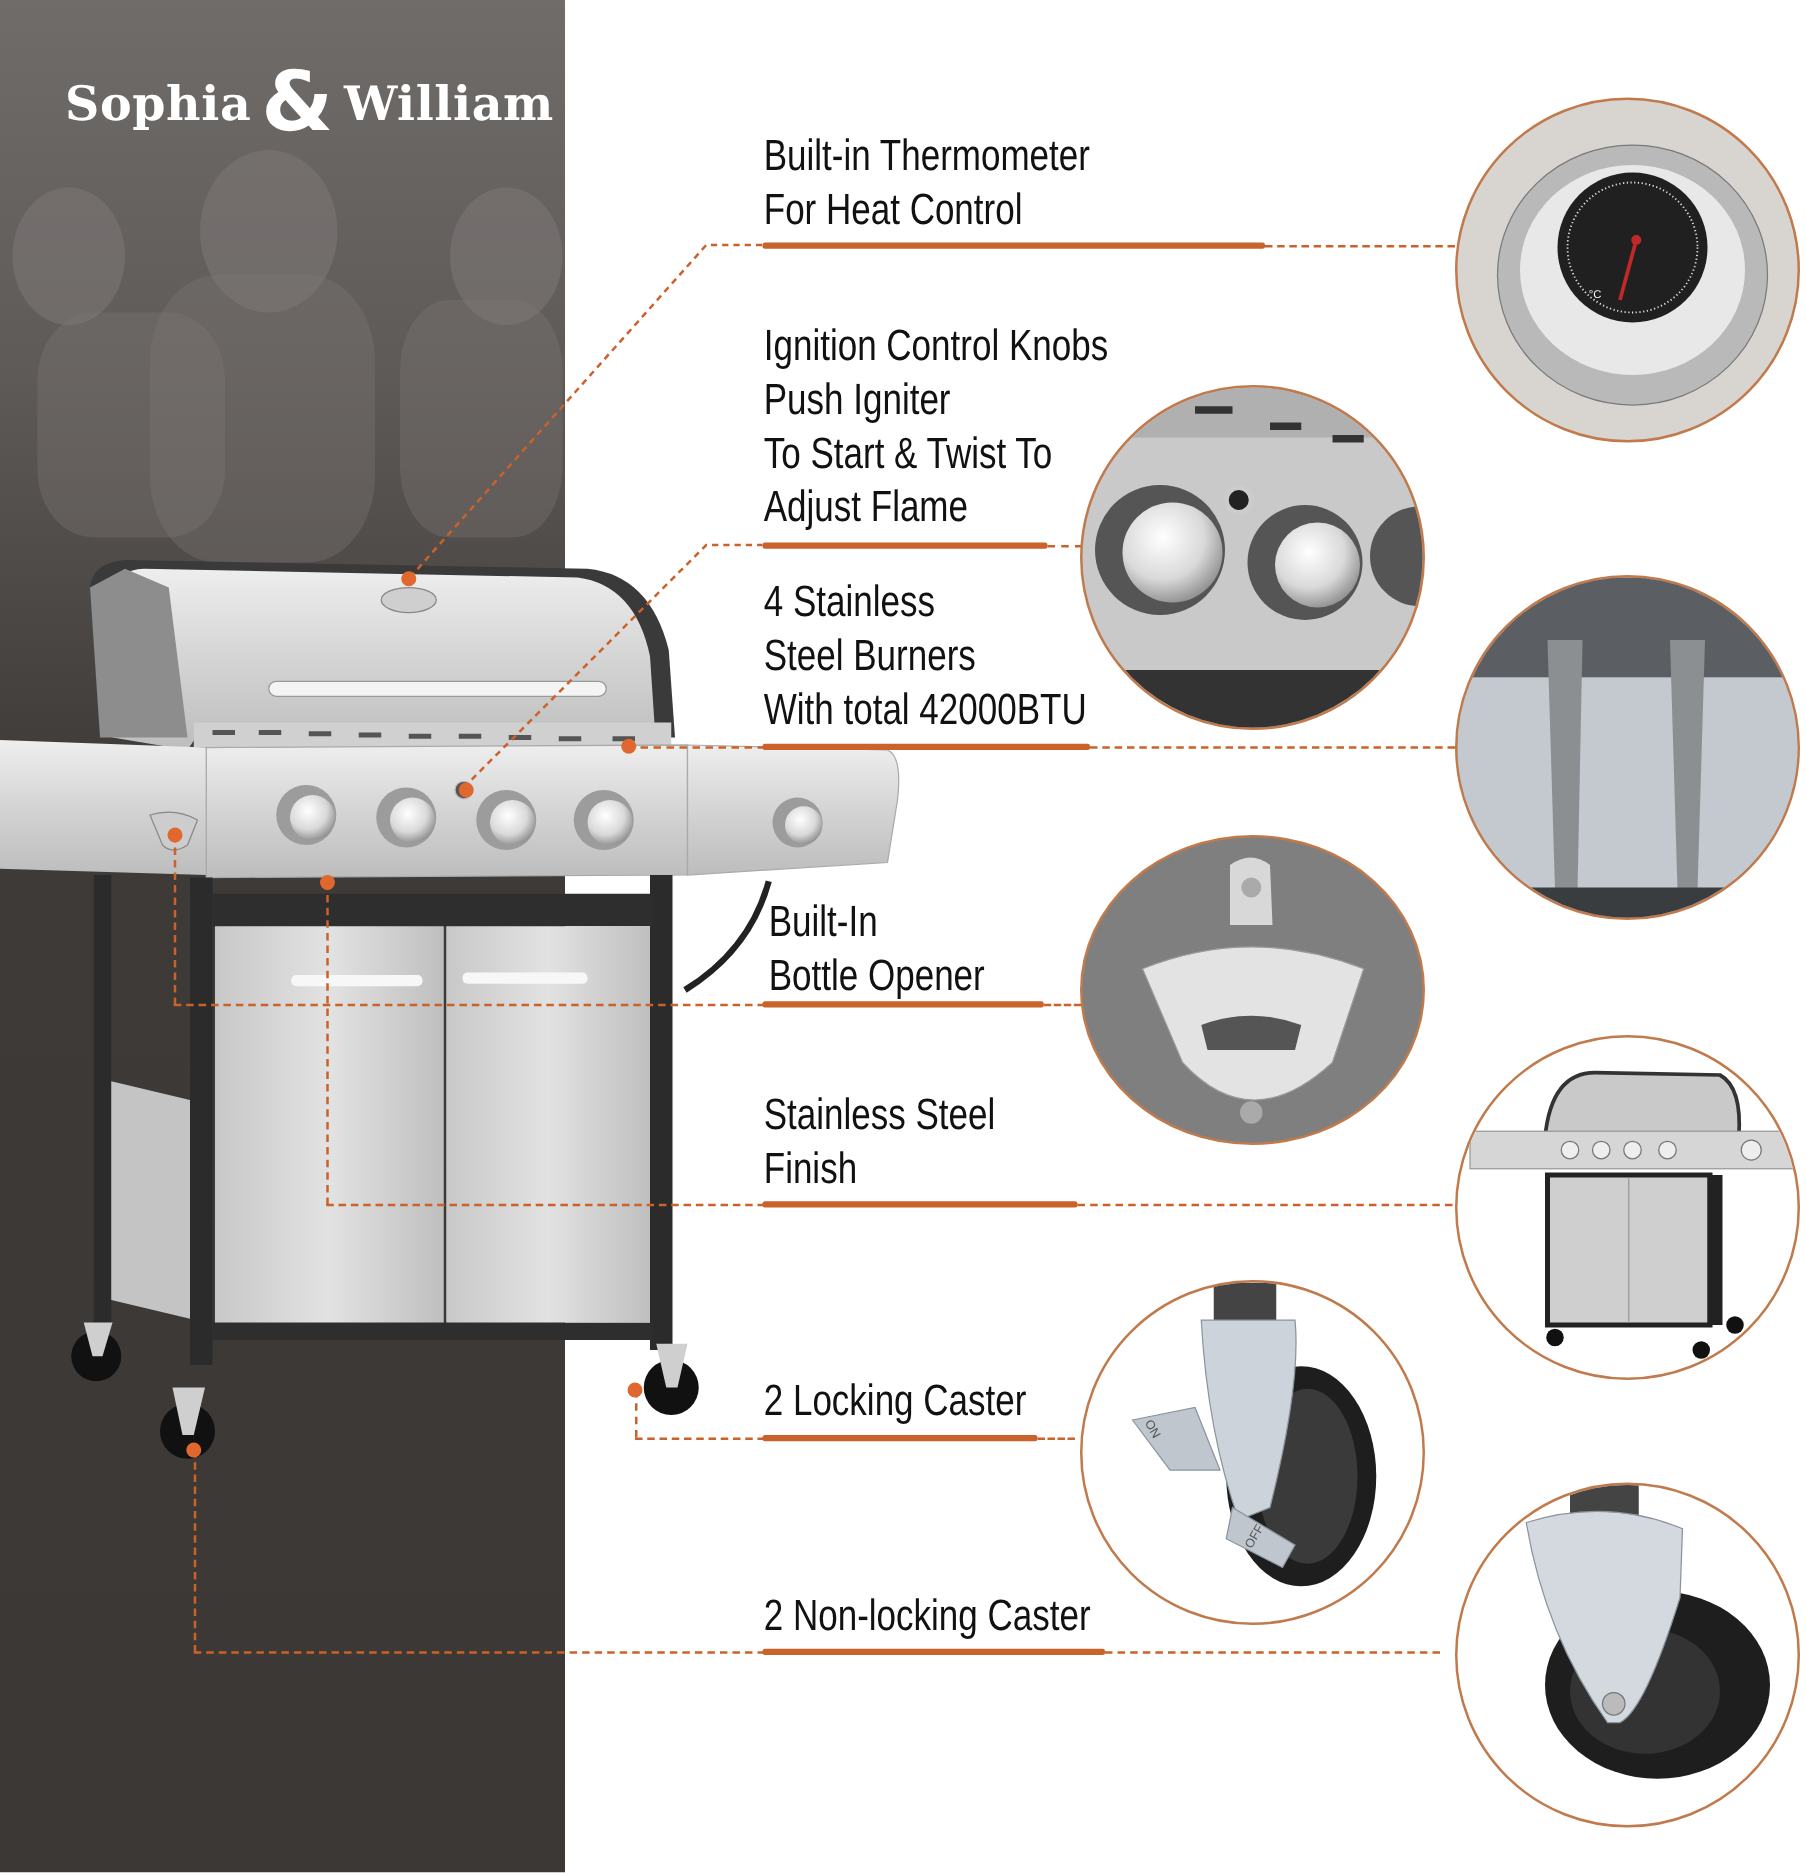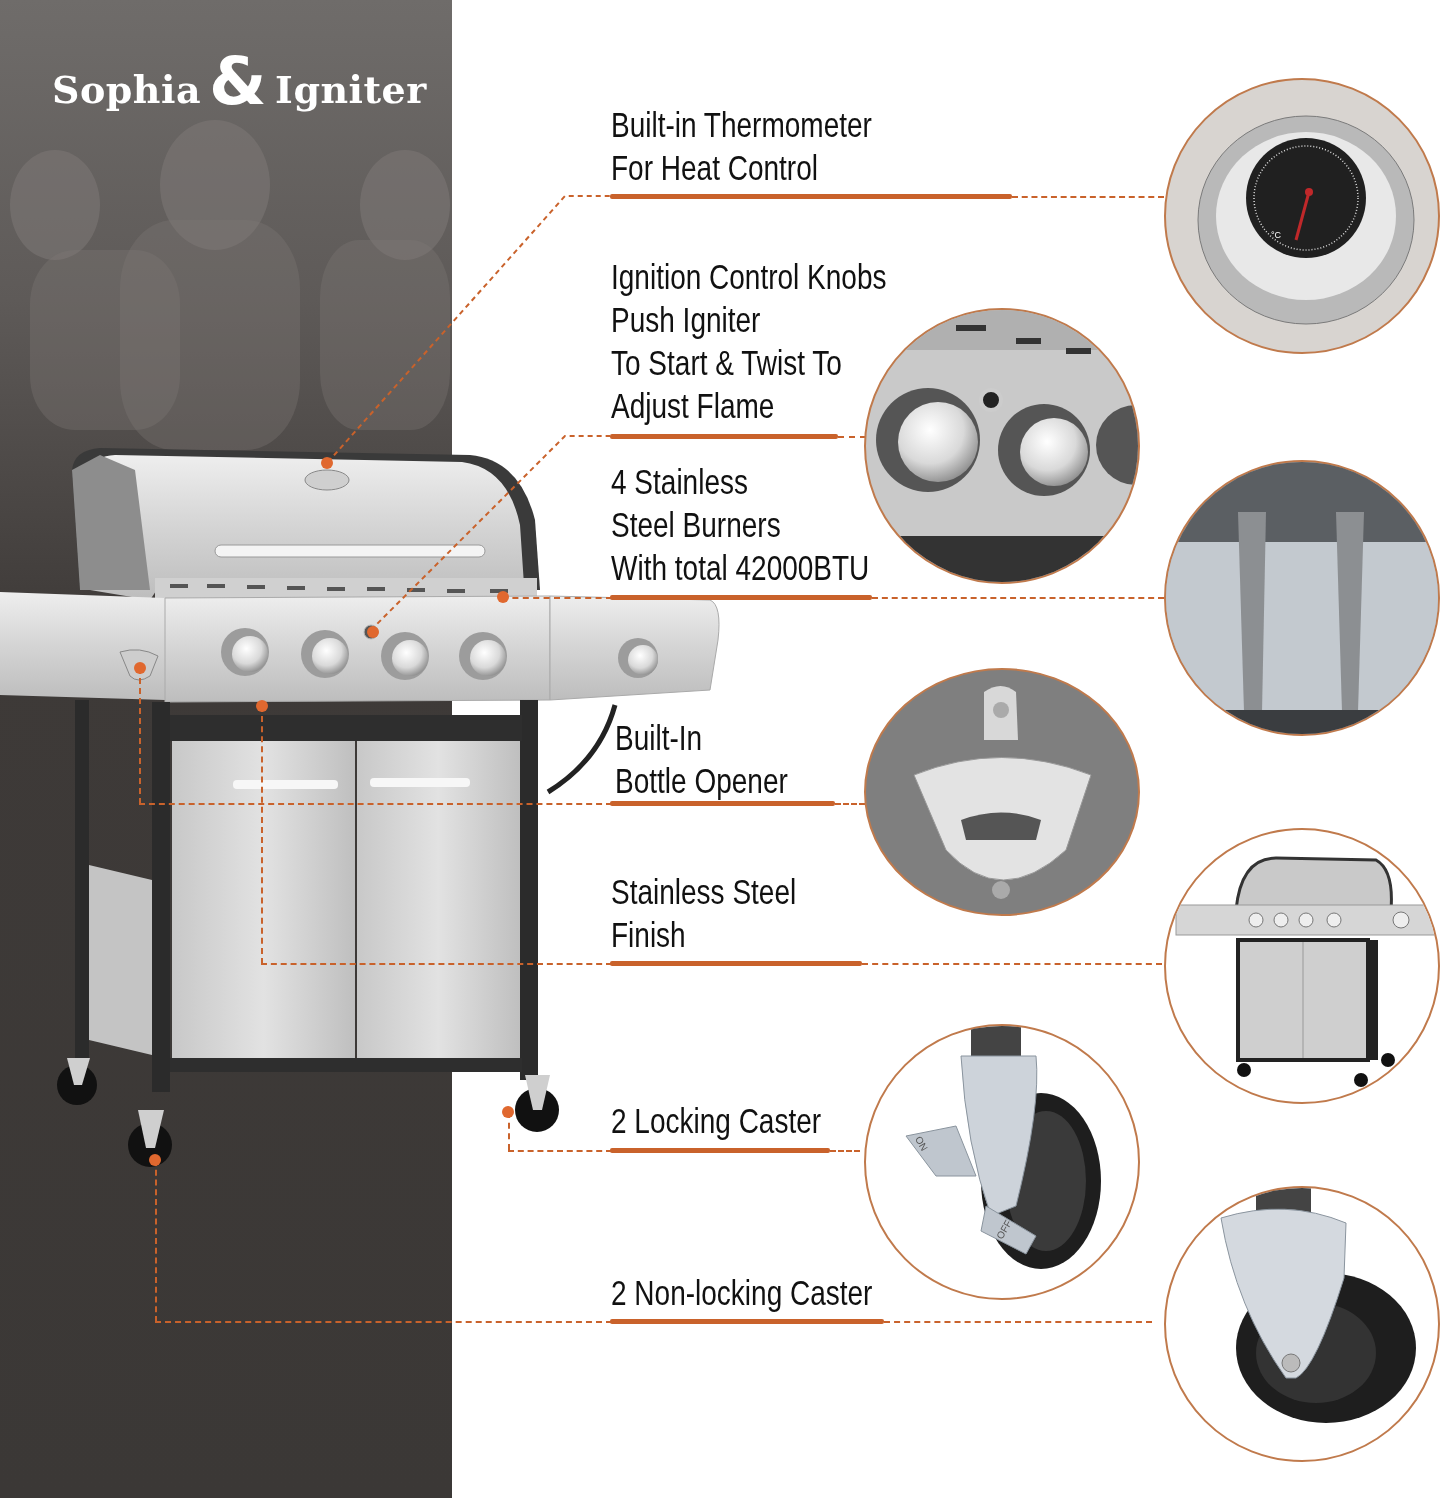--- a/index.html
+++ b/index.html
@@ -5,21 +5,21 @@
   html, body { margin:0; padding:0; }
   body { width:1445px; height:1498px; position:relative; background:#ffffff; overflow:hidden;
          font-family:"Liberation Sans", sans-serif; }
   .abs { position:absolute; }
 
   
   #left-panel { left:0; top:0; width:452px; height:1498px;
     background:linear-gradient(180deg,#6f6c6a 0%,#5e5a58 20%,#4b4745 33%,#3e3a38 42%,#3b3836 100%); }
   .crowd { position:absolute; border-radius:50%; background:#7d7976; opacity:.55; }
   #brand { left:52px; top:52px; color:#ffffff; font-family:"DejaVu Serif", serif; font-size:38px; font-weight:bold;
-           white-space:nowrap; letter-spacing:0.5px; display:flex; align-items:flex-end; gap:8px; }
+           white-space:nowrap; letter-spacing:0.5px; display:flex; align-items:center; gap:8px; }
   #brand .amp { font-size:66px; line-height:60px; font-family:"DejaVu Sans", sans-serif; }
 
   
   .label { position:absolute; font-family:"Liberation Sans Narrow","Liberation Sans", sans-serif; color:#111;
            font-size:35px; line-height:43px; transform:scaleX(0.80); transform-origin:left top; white-space:nowrap; }
   .bar { position:absolute; height:5px; background:#c9622b; border-radius:2px; }
   .dash-h { position:absolute; height:0; border-top:2px dashed #c9622b; }
   .dash-v { position:absolute; width:0; border-left:2px dashed #c9622b; }
   .dot { position:absolute; width:12px; height:12px; border-radius:50%; background:#e0682f; margin:-6px 0 0 -6px; }
 
@@ -34,21 +34,21 @@
   <div class="crowd" style="left:160px;top:120px;width:110px;height:130px;"></div>
   <div class="crowd" style="left:360px;top:150px;width:90px;height:110px;"></div>
   <div class="crowd" style="left:30px;top:250px;width:150px;height:180px;border-radius:30%;opacity:.35"></div>
   <div class="crowd" style="left:120px;top:220px;width:180px;height:230px;border-radius:30%;opacity:.35"></div>
   <div class="crowd" style="left:320px;top:240px;width:130px;height:190px;border-radius:30%;opacity:.35"></div>
 </div>
 
 <div id="brand" class="abs">
   <span>Sophia</span>
   <span class="amp">&amp;</span>
-  <span>Igniter</span>
+  <span>William</span>
 </div>
 
 <svg class="abs" style="left:0;top:440px;" width="740" height="740" viewBox="0 440 740 740">
   <defs>
     <linearGradient id="steel" x1="0" y1="0" x2="0" y2="1">
       <stop offset="0" stop-color="#eeeeee"></stop>
         <stop offset="0.5" stop-color="#d4d4d4"></stop>
         <stop offset="1" stop-color="#bdbdbd"></stop>
     </linearGradient>
     <linearGradient id="steelV" x1="0" y1="0" x2="1" y2="0">

